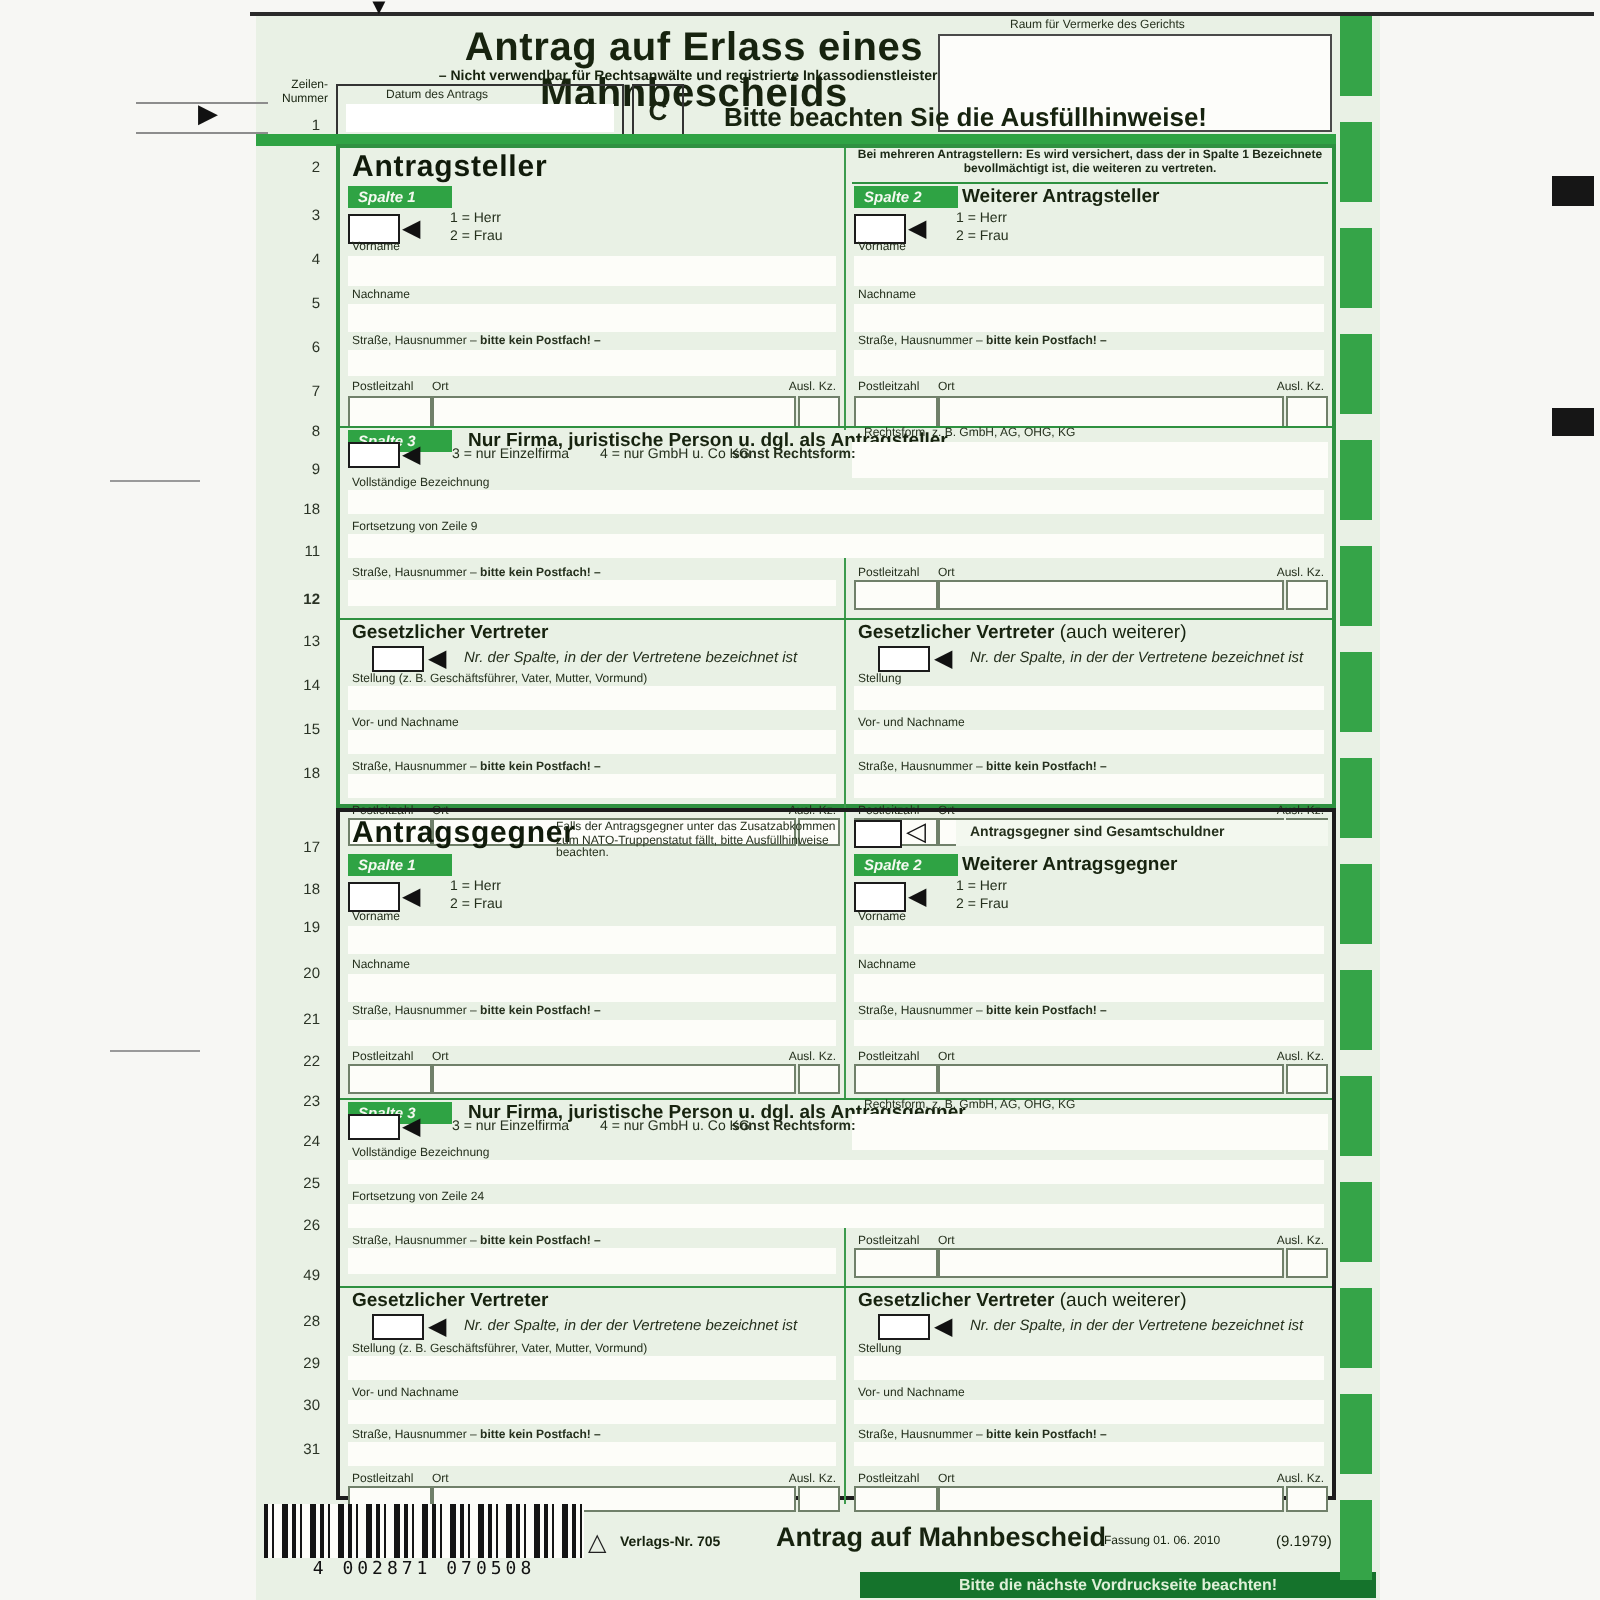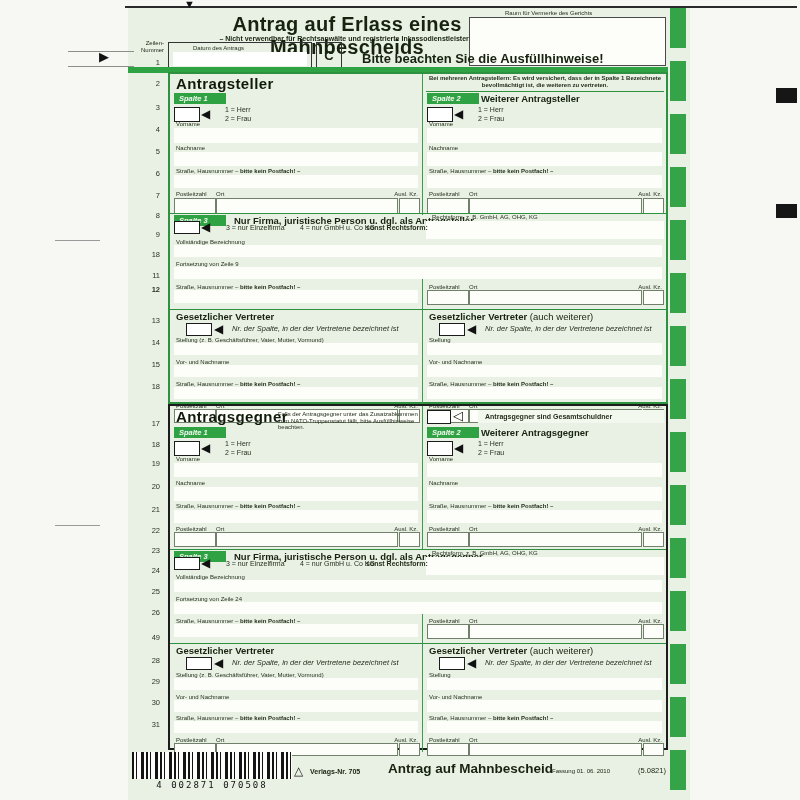--- a/index.html
+++ b/index.html
@@ -306,35 +306,36 @@
       <div class="fbox" style="right:2px;top:337px;width:21px;height:13px"></div>
     </div>
   </div>
 
   <div class="barcode"></div>
   <div class="bcdigits">4 002871 070508</div>
   <div class="abs" style="left:294px;top:764px;font-size:12px;color:#222">△</div>
   <div class="abs b" style="left:310px;top:768px;font-size:7px">Verlags-Nr. 705</div>
   <div class="abs b" style="left:388px;top:761px;font-size:13.5px">Antrag auf Mahnbescheid</div>
   <div class="abs" style="left:552px;top:768px;font-size:6px">Fassung 01. 06. 2010</div>
-  <div class="abs" style="left:638px;top:766px;font-size:7.5px">(5.0821)</div>
+  <div class="abs" style="left:638px;top:766px;font-size:7.5px">(9.1979)</div>
   <div class="abs b" style="left:672px;top:762px;font-size:11px">49</div>
+  <div class="bottombar">Bitte die nächste Vordruckseite beachten!</div>
 
 <div class="rownum" style="top: 59px;">1</div>
     <div class="rownum" style="top: 80px;">2</div>
     <div class="rownum" style="top: 104px;">3</div>
     <div class="rownum" style="top: 126px;">4</div>
     <div class="rownum" style="top: 148px;">5</div>
     <div class="rownum" style="top: 170px;">6</div>
     <div class="rownum" style="top: 192px;">7</div>
     <div class="rownum" style="top: 212px;">8</div>
     <div class="rownum" style="top: 231px;">9</div>
     <div class="rownum" style="top: 251px;">18</div>
     <div class="rownum" style="top: 272px;">11</div>
-    <div class="rownum" style="top: 286px; font-weight: bold;">12</div>
+    <div class="rownum" style="top: 296px; font-weight: bold;">12</div>
     <div class="rownum" style="top: 317px;">13</div>
     <div class="rownum" style="top: 339px;">14</div>
     <div class="rownum" style="top: 361px;">15</div>
     <div class="rownum" style="top: 383px;">18</div>
     <div class="rownum" style="top: 420px;">17</div>
     <div class="rownum" style="top: 441px;">18</div>
     <div class="rownum" style="top: 460px;">19</div>
     <div class="rownum" style="top: 483px;">20</div>
     <div class="rownum" style="top: 506px;">21</div>
     <div class="rownum" style="top: 527px;">22</div>

